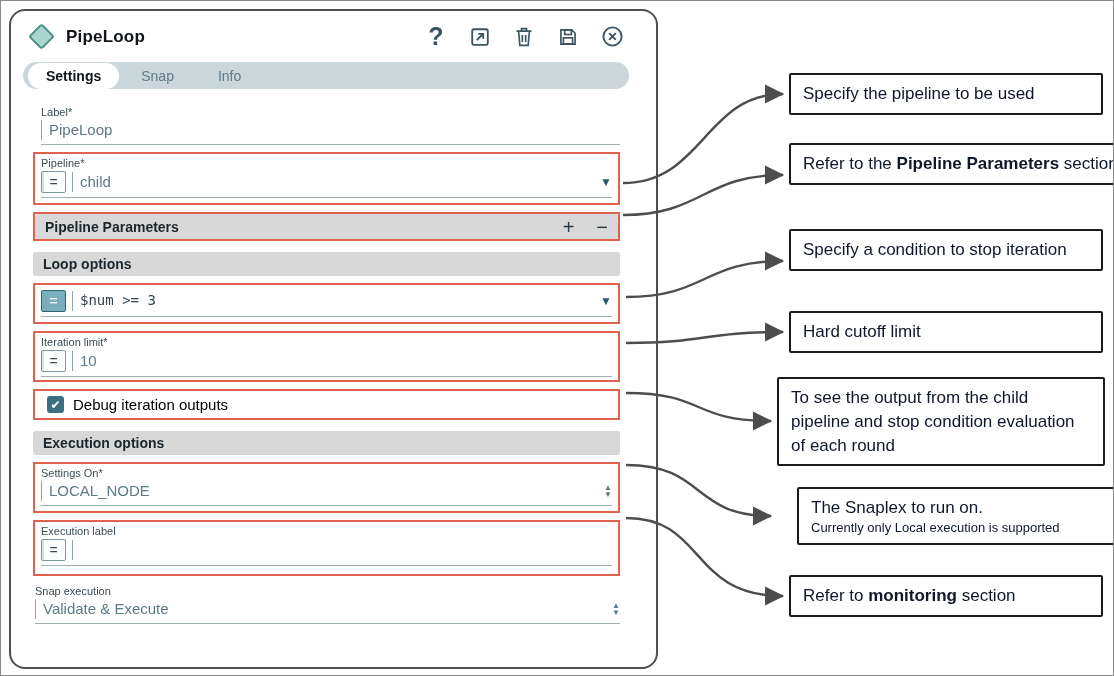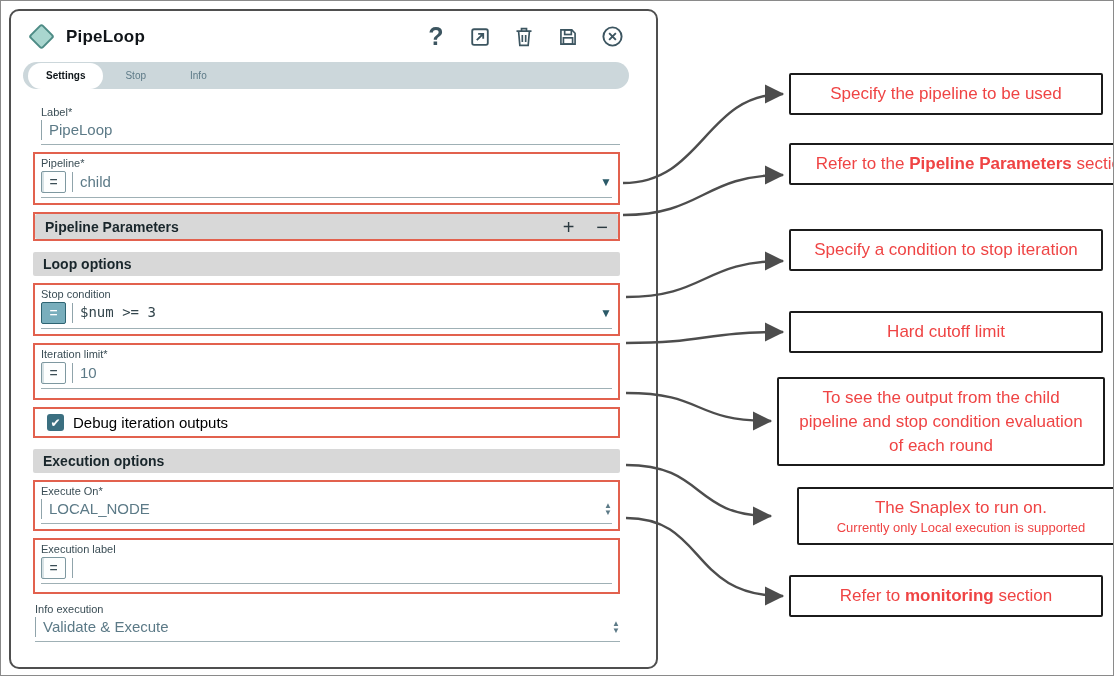--- a/index.html
+++ b/index.html
@@ -2,32 +2,32 @@
 <html style="--accent-red: #e2614e; --teal: #3b6f80; --icon: #3c5560; --arrow: #4d4d4d;"><head>
 <meta charset="utf-8">
 <style>
   * { margin:0; padding:0; box-sizing:border-box; }
   html,body { background:#fff; }
   body { font-family:"Liberation Sans", sans-serif; }
   .canvas { position:relative; width:1114px; height:676px; background:#fff; border:1px solid #8a8a8a; overflow:hidden; }
 
   
   .dialog { position:absolute; left:8px; top:8px; width:649px; height:660px; background:#fff;
-            border:2px solid #4f4f4f; border-radius:10px; }
+            border:2px solid #4f4f4f; border-radius:16px; }
   .dlg-header { display:flex; align-items:center; padding:13px 24px 6px 12px; }
   .diamond { width:19px; height:19px; background:#a9d6cf; border:2px solid #4d8b85; border-radius:3px;
              transform:rotate(45deg); margin:3px 15px 3px 9px; flex:none; }
   .dlg-title { font-size:17px; font-weight:bold; color:#101418; letter-spacing:.2px; }
   .hdr-icons { margin-left:auto; display:flex; align-items:center; gap:20px; padding-right:8px; }
   .hicon { width:24px; height:24px; display:flex; align-items:center; justify-content:center; cursor:pointer; }
   .qmark { font-size:25px; font-weight:bold; color:var(--icon,#3c5560); }
   .hicon svg { stroke:var(--icon,#3c5560); }
 
   .tabbar { margin:7px 27px 0 12px; height:27px; background:#ccd7db; border-radius:14px; display:flex; align-items:center; }
-  .tab { font-size:10px; color:#5d7a87; padding:0 22px; cursor:pointer;text-align:right; }
+  .tab { font-size:14px; color:#5d7a87; padding:0 22px; cursor:pointer;text-align:right; }
   .tab.active { background:#fff; border-radius:13px; height:26px; line-height:26px; font-weight:bold;
                 color:#0d1418; padding:0 18px; margin-left:5px; }
 
   .content { padding:9px 36px 0 22px; }
   .fgroup { margin-top:9px; }
   .flabel { font-size:11px; color:#3a4d55; }
   .vrow { display:flex; align-items:center; margin-top:2px; border-bottom:1px solid #9fb0b5; padding-bottom:4px; }
   .vtext { font-size:15px; color:#5c7a87; border-left:1px solid #90a4ab; padding:1px 0 1px 7px; min-height:20px; flex:1; }
   .redbox { border:2px solid var(--accent-red,#e2614e); margin-top:7px; padding:3px 6px 5px 6px; }
   .eq { width:25px; height:22px; border:1px solid #7e98a0; background:#fdfefe; color:#3a4d55; font-size:14px;
@@ -45,21 +45,21 @@
   .pm span { font-size:20px; color:#2b3a40; cursor:pointer; line-height:20px; }
   .mono { font-family:"DejaVu Sans Mono", monospace; font-size:14px; color:#33454c; }
   .cbrow { display:flex; align-items:center; padding:2px 4px; }
   .cb { width:17px; height:17px; background:var(--teal,#3b6f80); border-radius:3px; color:#fff;
         display:flex; align-items:center; justify-content:center; font-size:12px; cursor:pointer; flex:none; }
   .cblabel { font-size:15px; color:#000; margin-left:9px; }
   .sec { margin-top:11px; }
 
   
   .ann { position:absolute; background:#fff; border:2.5px solid #1b1b1b; border-radius:2px;
-         padding:7px 18px; text-align:center; font-size:17px; color:#ef4444; line-height:1.4; }
+         padding:7px 12px; font-size:17px; color:#0f172a; line-height:1.4; }
   .ann .sub { font-size:13px; line-height:1.25; }
   .ann b { font-weight:bold; }
 
   .arrows { position:absolute; left:0; top:0; width:1114px; height:676px; pointer-events:none; }
   .arrow { fill:none; stroke:var(--arrow,#4d4d4d); stroke-width:2.4; }
 </style>
 </head>
 <body>
 
 <div class="canvas">
@@ -93,21 +93,21 @@
           <svg width="23" height="23" viewBox="0 0 24 24" fill="none" stroke-width="2">
             <circle cx="12" cy="12" r="9.5"></circle>
             <path d="M8.5 8.5 l7 7 M15.5 8.5 l-7 7"></path>
           </svg>
         </span>
       </div>
     </div>
 
     <div class="tabbar">
       <span class="tab active">Settings</span>
-      <span class="tab">Stop</span>
+      <span class="tab">Snap</span>
       <span class="tab">Info</span>
     </div>
 
     <div class="content">
 
       <div class="fgroup" style="padding-left:8px;margin-top:8px;">
         <div class="flabel">Label*</div>
         <div class="vrow">
           <span class="vtext">PipeLoop</span>
         </div>
@@ -128,66 +128,65 @@
           <span class="pm">
             <span>+</span>
             <span>−</span>
           </span>
         </div>
       </div>
 
       <div class="bar sec">Loop options</div>
 
       <div class="redbox">
-        <div class="flabel">Stop condition</div>
         <div class="vrow">
           <span class="eq active">=</span>
           <span class="vtext mono">$num &gt;= 3</span>
           <span class="caret">▼</span>
         </div>
       </div>
 
-      <div class="redbox" style="padding-bottom:9px;">
+      <div class="redbox" style="padding-bottom:3px;">
         <div class="flabel">Iteration limit*</div>
         <div class="vrow">
           <span class="eq">=</span>
           <span class="vtext">10</span>
         </div>
       </div>
 
       <div class="redbox" style="padding:3px 8px;">
         <div class="cbrow">
           <span class="cb">✔</span>
           <span class="cblabel">Debug iteration outputs</span>
         </div>
       </div>
 
       <div class="bar sec">Execution options</div>
 
       <div class="redbox">
-        <div class="flabel">Execute On*</div>
+        <div class="flabel">Settings On*</div>
         <div class="vrow">
           <span class="vtext">LOCAL_NODE</span>
           <span class="spinner">
             <span>▲</span>
             <span>▼</span>
           </span>
         </div>
       </div>
 
       <div class="redbox" style="padding-bottom:8px;">
         <div class="flabel">Execution label</div>
         <div class="vrow">
           <span class="eq">=</span>
           <span class="vtext"></span>
         </div>
       </div>
 
       <div class="fgroup" style="padding-left:2px;">
-        <div class="flabel">Info execution</div>
+        <div class="flabel">Snap execution</div>
         <div class="vrow">
           <span class="vtext">Validate &amp; Execute</span>
           <span class="spinner">
             <span>▲</span>
             <span>▼</span>
           </span>
         </div>
       </div>
 
     </div>

